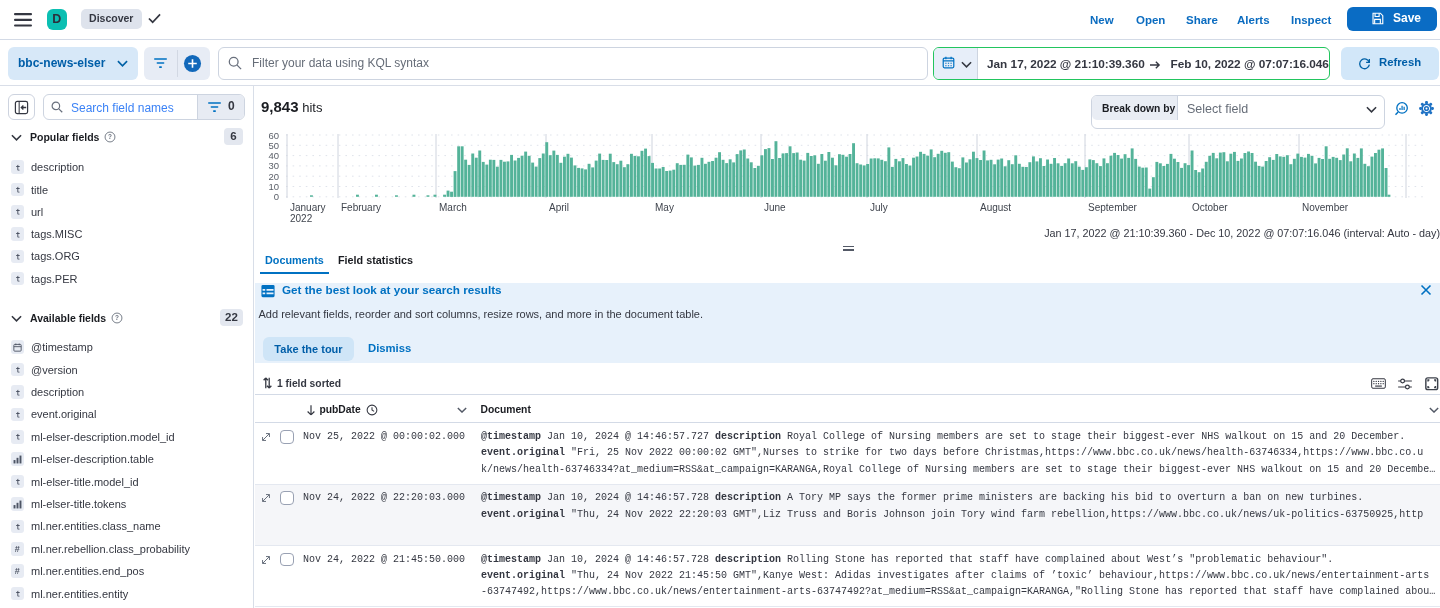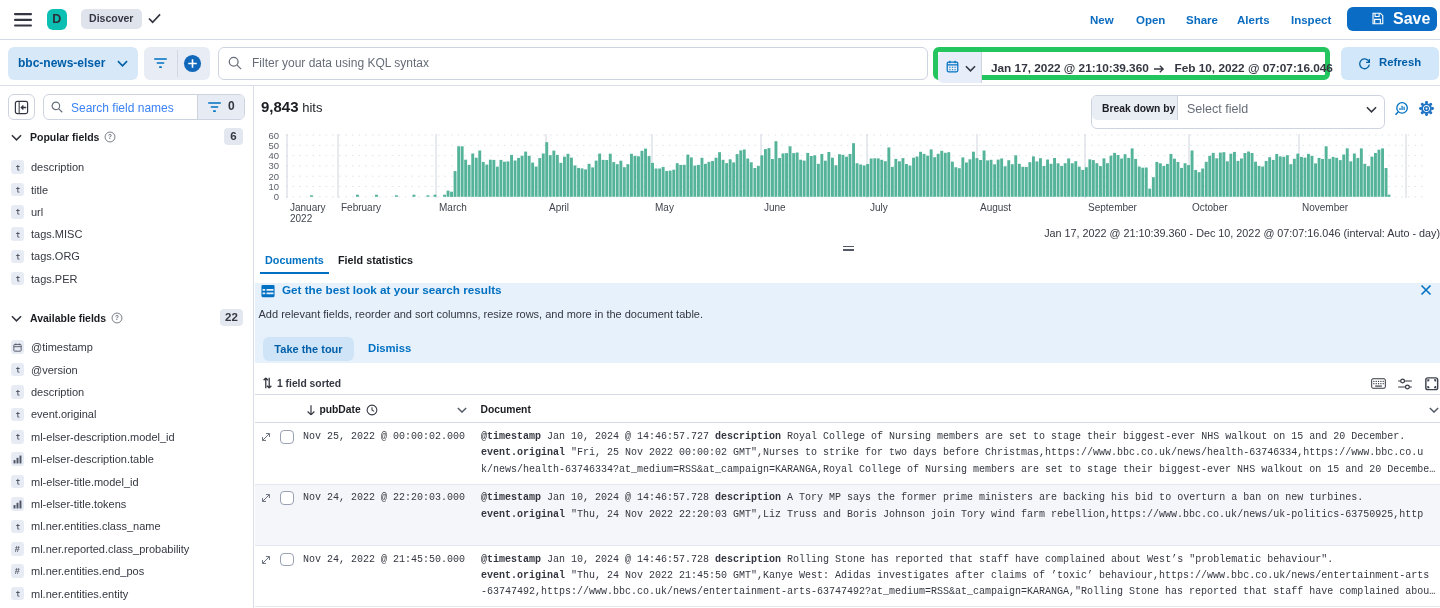--- a/index.html
+++ b/index.html
@@ -3,26 +3,26 @@
 * { margin:0; padding:0; box-sizing:border-box; }
 svg { display:block; }
 body { font-family:"Liberation Sans",sans-serif; color:#343741; background:#fff; width:1440px; height:608px; overflow:hidden; }
 .abs { position:absolute; }
 #page { position:relative; width:1440px; height:608px; }
 .hdr { position:absolute; left:0; top:0; width:1440px; height:40px; background:#fff; border-bottom:1px solid #d3dae6; }
 .tbar { position:absolute; left:0; top:41px; width:1440px; height:45px; background:#fff; border-bottom:1px solid #d9dee8; }
 .sidebar { position:absolute; left:0; top:86px; width:254px; height:522px; background:#fff; border-right:1px solid #d8dee8; }
 .badge { display:inline-block; background:#dee3ec; color:#343741; font-size:10.5px; font-weight:bold; border-radius:5px; padding:2px 8px; }
 .hlink { position:absolute; top:13.5px; font-size:11.5px; font-weight:bold; color:#0b6cc0; }
-.btn-save { position:absolute; left:1347px; top:7px; width:90px; height:23.5px; background:#0a6cc4; border-radius:6px; color:#fff; font-weight:bold; font-size:16px; line-height:23.5px;padding-left:16px; }
+.btn-save { position:absolute; left:1347px; top:7px; width:90px; height:23.5px; background:#0a6cc4; border-radius:6px; color:#fff; font-weight:bold; font-size:12px; line-height:23.5px;padding-left:16px; }
 .chip { position:absolute; left:8px; top:46.5px; width:130px; height:33px; background:#d7e8f8; border-radius:6px; color:#005ea8; font-weight:bold; font-size:12px; line-height:33px; padding-left:10px; }
 .fgrp { position:absolute; left:144px; top:46.5px; width:66px; height:33px; background:#e7ecf5; border-radius:6px; }
 .qbar { position:absolute; left:218px; top:46.5px; width:710px; height:33px; background:#fff; border:1px solid #cdd4e0; border-radius:6px; }
 .qbar .ph { position:absolute; left:33px; top:8.5px; font-size:12px; color:#666d78; }
-.dgrp { position:absolute; left:933px; top:46.5px; width:397px; height:33px; background:#fff; border:5px solid #22c55e; border-radius:6px; }
+.dgrp { position:absolute; left:933px; top:46.5px; width:397px; height:33px; background:#fff; border:1px solid #22c55e; border-radius:6px; }
 .dcal { position:absolute; left:0; top:0; width:44px; height:31px; background:#e7eef9; border-right:1px solid #cdd4e0; border-radius:5px 0 0 5px; }
 .btn-refresh { position:absolute; left:1341px; top:46.5px; width:98px; height:33px; background:#d2e7f9; border-radius:6px; color:#005ea8; font-weight:bold; font-size:11.3px; }
 .scoll { position:absolute; left:8px; top:94px; width:27px; height:26px; border:1px solid #cdd3df; border-radius:6px; background:#fff; }
 .sfind { position:absolute; left:43px; top:94px; width:202px; height:26px; border:1px solid #cdd4e0; border-radius:6px; background:#fff; }
 .sfind .add { position:absolute; right:0; top:0; width:47px; height:24px; background:#e7ebf3; border-left:1px solid #cdd4e0; border-radius:0 5px 5px 0; }
 .shead { position:absolute; left:30px; width:220px; font-size:10.5px; font-weight:bold; color:#1a1c21; }
 .cntbadge { position:absolute; width:19px; height:16.5px; background:#e3e7ef; border-radius:4px; font-size:11.5px; font-weight:bold; color:#343741; text-align:center; line-height:16.5px; }
 .frow { position:absolute; left:10.5px; height:18px; display:flex; align-items:center; }
 .tok { display:inline-flex; width:13.5px; height:13.5px; background:#e7ebf3; border-radius:3px; align-items:center; justify-content:center; margin-right:7px; flex:none; }
 .fname { font-size:11px; color:#343741; white-space:nowrap; }
@@ -313,21 +313,21 @@
     <div class="frow" style="top:517.4px">
       <span class="tok">
         <svg width="9" height="9" viewBox="0 0 16 16" fill="#4d5464">
           <path d="M9.5 13.5c-1.1 0-1.8-.7-1.8-1.9V7h-2V5.5h2v-2L9.4 3v2.5h2.4V7H9.4v4.2c0 .6.3.9.8.9.5 0 .9-.1 1.4-.3l.3 1.3c-.7.3-1.5.4-2.4.4z"></path>
         </svg>
       </span>
       <span class="fname">ml.ner.entities.class_name</span>
     </div>
     <div class="frow" style="top:539.8px">
       <span class="tok" style="font:bold 9px 'Liberation Sans',sans-serif;color:#4d5464">#</span>
-      <span class="fname">ml.ner.reported.class_probability</span>
+      <span class="fname">ml.ner.rebellion.class_probability</span>
     </div>
     <div class="frow" style="top:562.2px">
       <span class="tok" style="font:bold 9px 'Liberation Sans',sans-serif;color:#4d5464">#</span>
       <span class="fname">ml.ner.entities.end_pos</span>
     </div>
     <div class="frow" style="top:584.6px">
       <span class="tok">
         <svg width="9" height="9" viewBox="0 0 16 16" fill="#4d5464">
           <path d="M9.5 13.5c-1.1 0-1.8-.7-1.8-1.9V7h-2V5.5h2v-2L9.4 3v2.5h2.4V7H9.4v4.2c0 .6.3.9.8.9.5 0 .9-.1 1.4-.3l.3 1.3c-.7.3-1.5.4-2.4.4z"></path>
         </svg>

